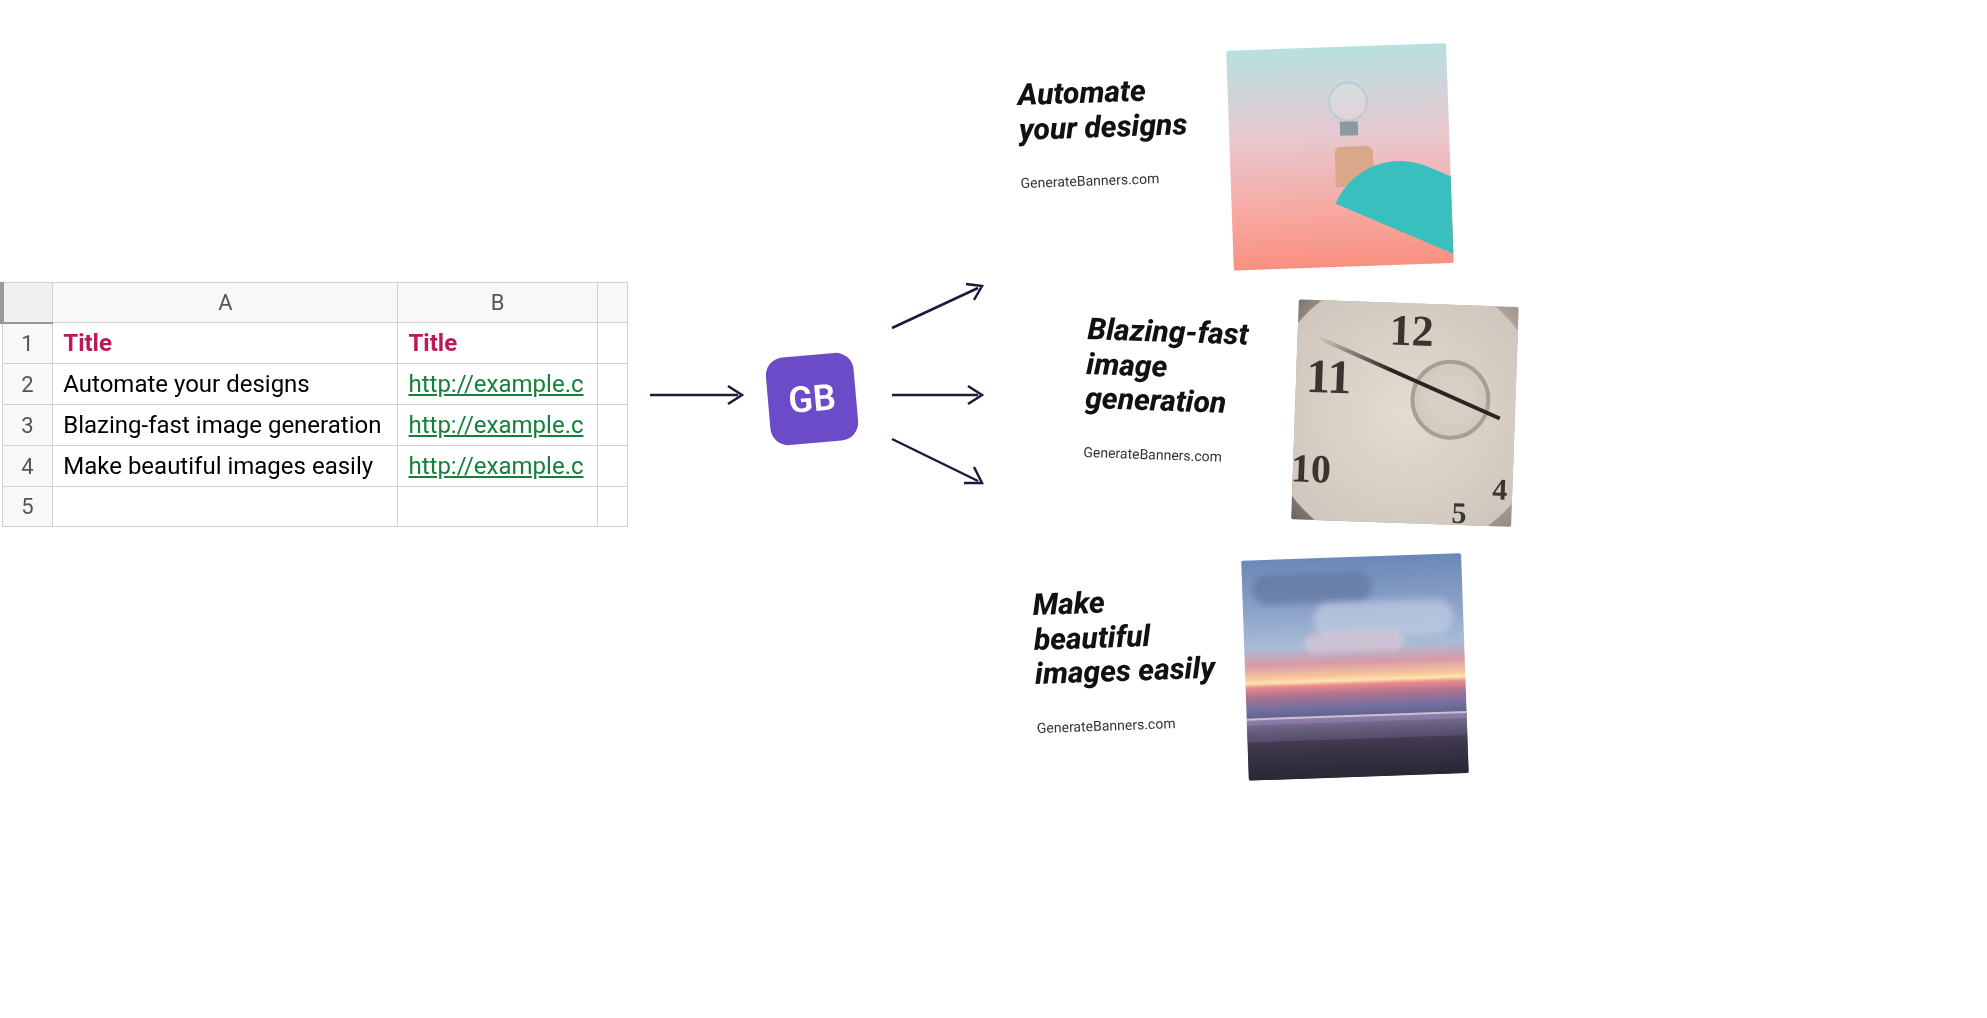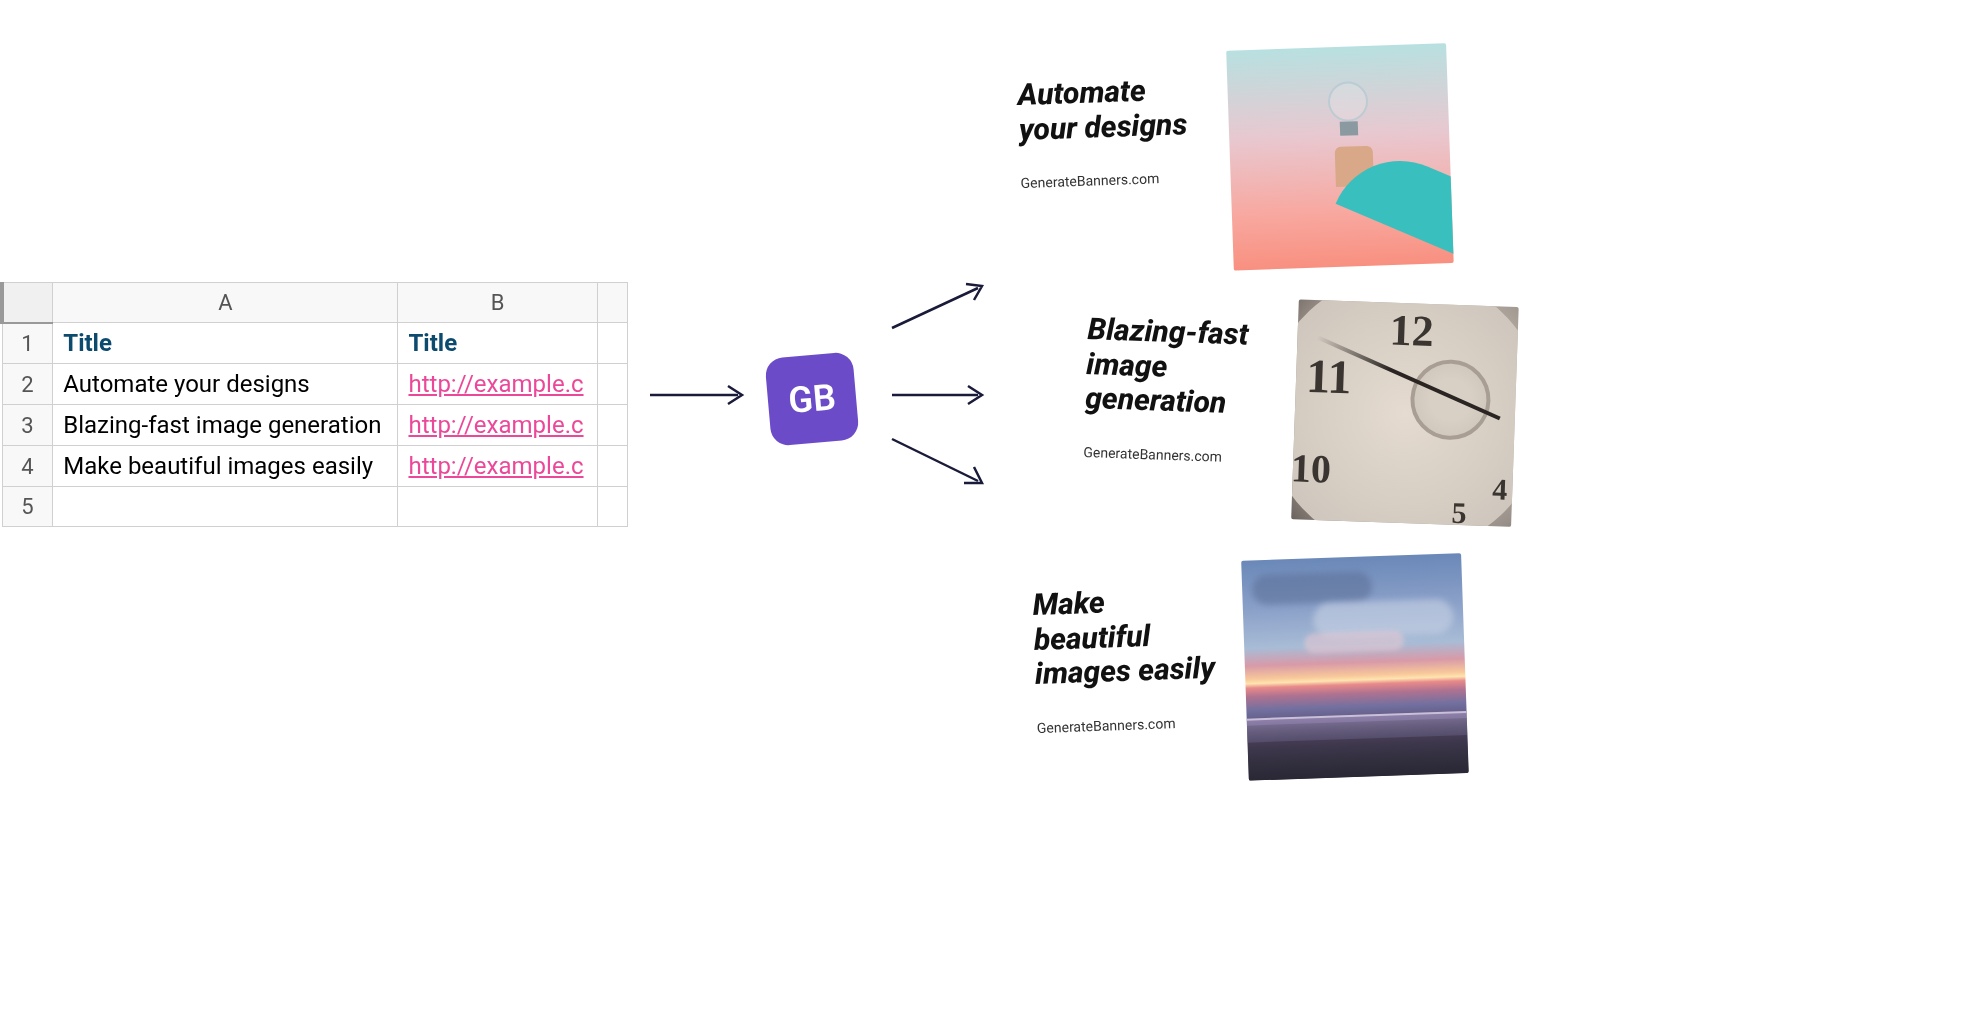--- a/index.html
+++ b/index.html
@@ -45,23 +45,23 @@
       font-size: 22px;
     }
     .spreadsheet .col-a { width: 340px; }
     .spreadsheet .col-b { width: 190px; }
     .spreadsheet .col-c { width: 30px; border-right: 1px solid #d0d0d0; }
     .spreadsheet .corner {
       background: #f0f0f0;
       border-left: 4px solid #999;
       border-bottom: 2px solid #999;
     }
-    .spreadsheet .header-row th { font-weight: bold; color: #0c4a6e; }
+    .spreadsheet .header-row th { font-weight: bold; color: #be185d; }
     .spreadsheet .link {
-      color: #ec4899;
+      color: #15803d;
       text-decoration: underline;
     }
 
     
     .arrow-in {
       position: absolute;
       left: 650px;
       top: 380px;
       width: 100px;
       height: 30px;

